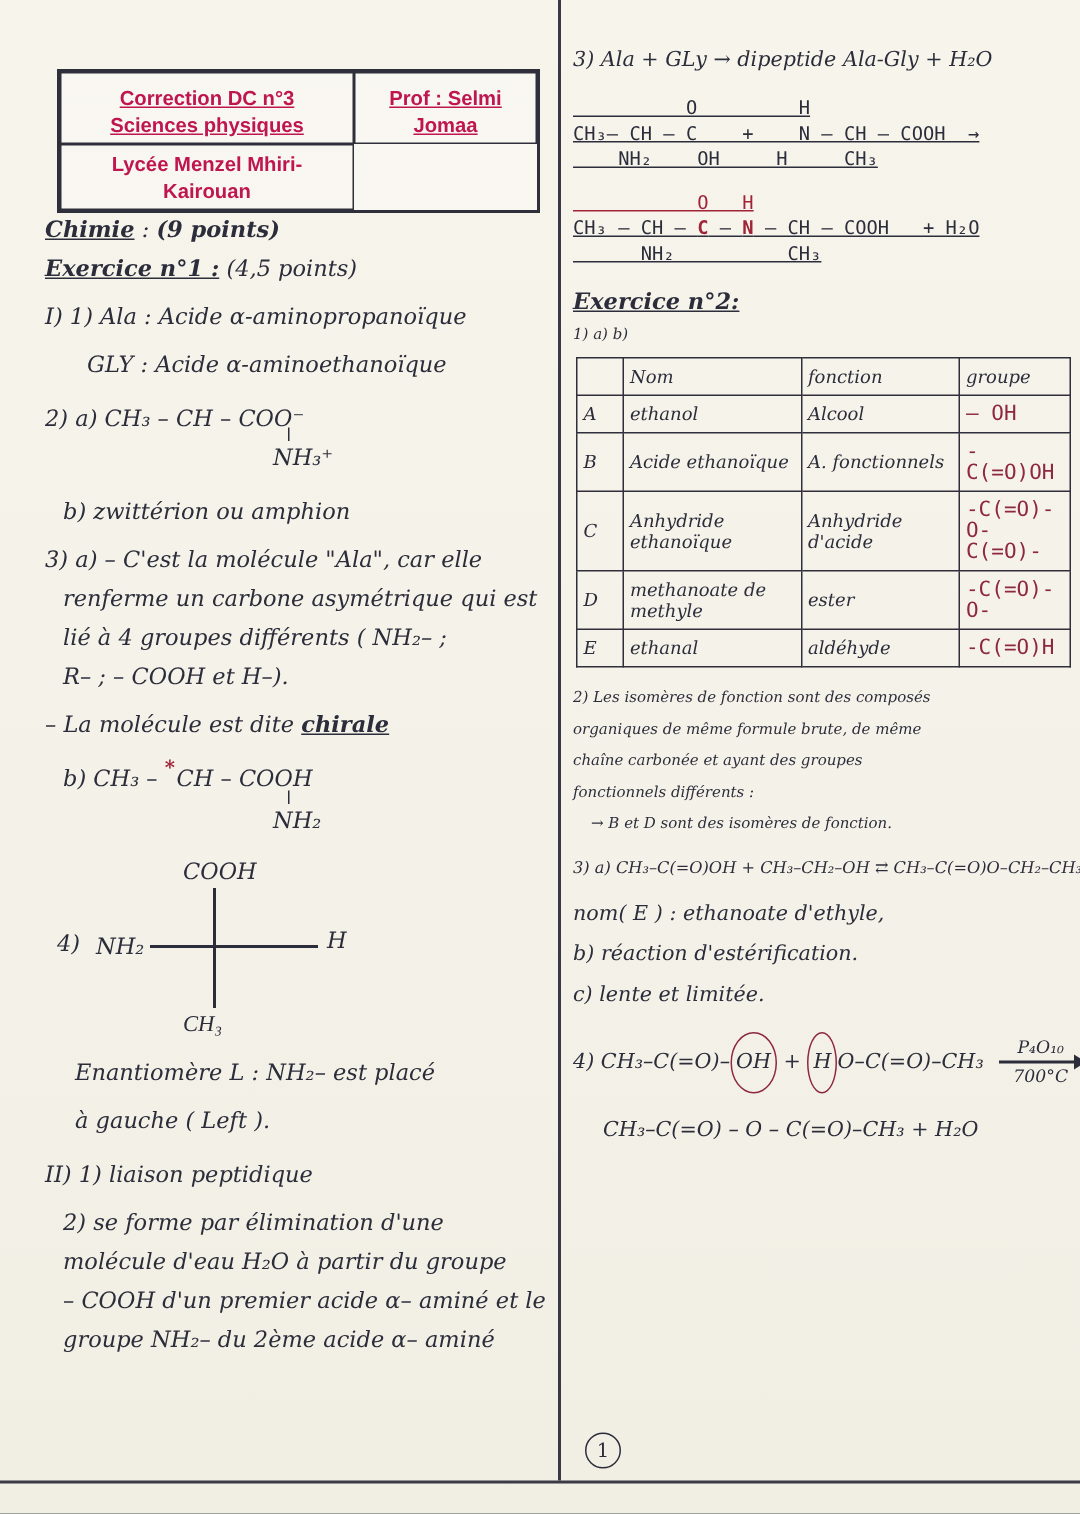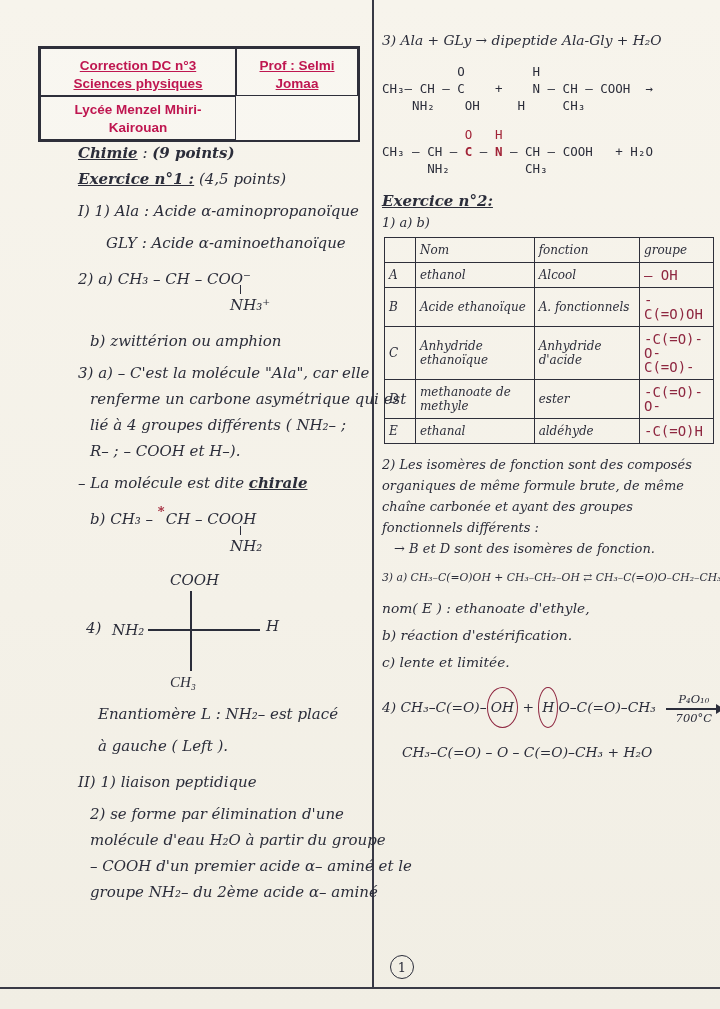--- a/index.html
+++ b/index.html
@@ -15,21 +15,21 @@
   .hbox{
     position:absolute;left:38px;top:46px;width:318px;
     border:2px solid #2e2f3a;display:grid;grid-template-columns:196px 1fr;grid-template-rows:48px 44px;
     font-family:"Liberation Sans",sans-serif;font-style:normal;font-weight:bold;
     color:#bf1650;text-align:center;font-size:13.5px;background:rgba(255,255,255,0.25);
   }
   .hcell{border:1px solid #2e2f3a;display:flex;flex-direction:column;justify-content:flex-end;line-height:1.35;padding:2px 3px;}
   .hu{text-decoration:underline;}
 
   
-  .colL{position:absolute;left:30px;top:140px;width:340px;font-size:15px;line-height:26px;white-space:nowrap;margin-left:48px;}
+  .colL{position:absolute;left:30px;top:140px;width:340px;font-size:15px;line-height:26px;white-space:nowrap;}
   .colR{position:absolute;left:382px;top:30px;width:332px;font-size:13.8px;line-height:21px;white-space:nowrap;}
 
   .line{white-space:nowrap;}
   .u{text-decoration:underline;}
   .b{font-weight:bold;}
   .red{color:#a12337;}
 
   .i1{margin-left:28px;}
   .i2{margin-left:12px;}
   .i3{margin-left:20px;}
@@ -43,33 +43,33 @@
   .fischer{position:relative;height:128px;margin:8px 0 6px 0;}
   .f-label{position:absolute;left:8px;top:48px;}
   .f-top{position:absolute;left:92px;top:0;}
   .f-bottom{position:absolute;left:92px;bottom:0;font-family:Liberation Serif, serif;}
   .f-left{position:absolute;left:34px;top:50px;}
   .f-right{position:absolute;left:188px;top:46px;}
   .f-h{position:absolute;left:70px;top:62px;width:112px;height:1.6px;background:#2b2d3a;}
   .f-v{position:absolute;left:112px;top:24px;height:80px;width:1.6px;background:#2b2d3a;}
 
   
-  .mono{font-family:"DejaVu Sans Mono",monospace;font-style:normal;font-size:12.5px;line-height:17px;white-space:pre;margin:0;}
+  .mono{font-family:"DejaVu Sans Mono",monospace;font-style:normal;font-size:12.5px;line-height:17px;white-space:pre;margin:0;text-decoration:underline;}
   .structblock{margin:12px 0 4px 0;}
 
   
   .tbl{border-collapse:collapse;margin:4px 0 10px 2px;white-space:normal;text-align:left;font-size:12px;line-height:14px;}
   .tbl td,.tbl th{border:1.6px solid #2e2f3a;padding:5px 4px;font-weight:normal;}
   .tbl .c0{width:24px;}
   .tbl .c1{width:116px;}
   .tbl .c2{width:100px;}
   .tbl .c3{width:66px;}
   .grp{color:#8e2740;font-weight:bold;font-family:"DejaVu Sans Mono",monospace;font-style:normal;font-size:14px;}
 
-  .small{font-size:13px;}
+  .small{font-size:10px;}
   .eq{font-size:10.8px;margin-top:8px;}
 
   .circ{display:inline-block;border:1.6px solid #8e2740;border-radius:50%;padding:12px 3px;line-height:15px;}
   .arrstack{display:inline-flex;flex-direction:column;align-items:center;vertical-align:middle;margin-left:10px;font-size:11.5px;line-height:13px;font-style:italic;}
   .arrline{width:56px;height:2px;background:#2b2d3a;position:relative;margin:2px 0;}
   .arrline::after{content:"";position:absolute;right:-2px;top:-4px;width:0;height:0;border:5px solid transparent;border-left:8px solid #2b2d3a;border-right:0;}
 
   .pnum{
     position:absolute;left:390px;bottom:30px;width:22px;height:22px;border:1.6px solid #2b2d3a;border-radius:50%;
     display:flex;align-items:center;justify-content:center;font-size:13px;font-style:normal;

